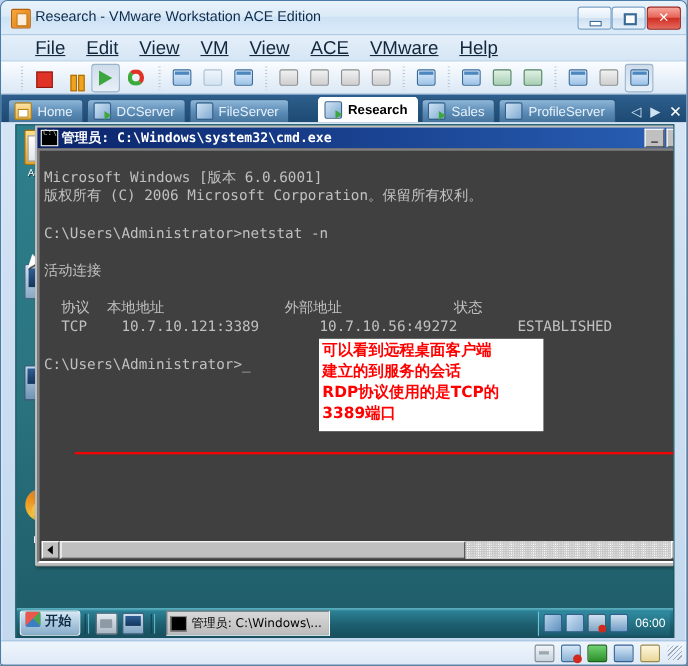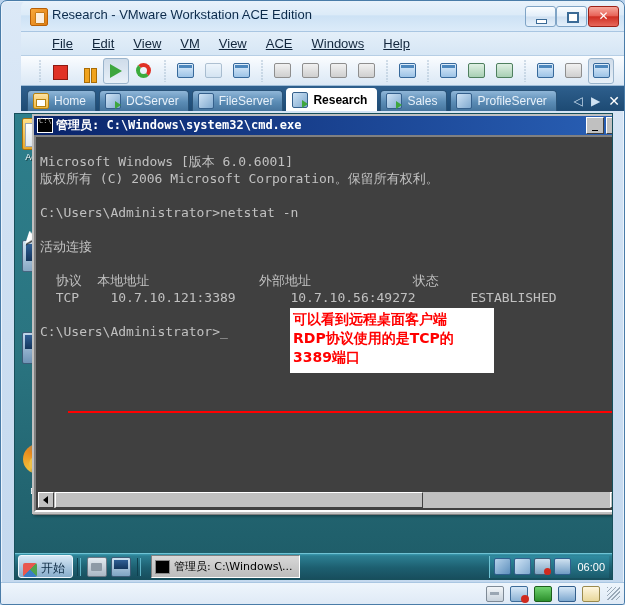--- a/index.html
+++ b/index.html
@@ -10,21 +10,20 @@
   }
   
   #vmware-window{
     position:absolute;left:0;top:0;width:625px;height:605px;
     box-sizing:border-box;
     border:1px solid #4a7ca8;
     border-radius:7px 7px 3px 3px;
     background:linear-gradient(to bottom,#dce9f7 0%,#cfe0f2 40%,#c3d8ee 100%);
     box-shadow:inset 0 0 0 1px #eaf3fc;
     overflow:hidden;
-    padding-left:20px;
   }
   
   #titlebar{
     position:relative;height:30px;
     background:linear-gradient(to bottom,#e9f2fb 0%,#dcebf8 45%,#cde2f5 50%,#dcebf9 100%);
     border-bottom:1px solid #a9c6e2;
     border-radius:6px 6px 0 0;
   }
   #app-icon{
     position:absolute;left:9px;top:7px;width:16px;height:16px;
@@ -60,21 +59,21 @@
     border:2px solid #3a6a96;background:#fff;}
   
   #menubar{
     height:24px;
     background:linear-gradient(to bottom,#e4eff9,#d6e6f5);
     border-bottom:1px solid #b6cee5;
     padding-left:22px;box-sizing:border-box;
     display:flex;align-items:center;
   }
   .menu-item{
-    font-size:13px;color:#12263c;padding:2px 9px;margin-right:1px;cursor:default;
+    font-size:17px;color:#12263c;padding:2px 9px;margin-right:1px;cursor:default;
   }
   .menu-item span{text-decoration:underline;}
   
   #toolbar{
     height:30px;
     background:linear-gradient(to bottom,#fbfdff 0%,#eaf2fa 50%,#dbe8f5 100%);
     border-bottom:1px solid #9fbdd8;
     display:flex;align-items:center;padding-left:12px;box-sizing:border-box;
   }
   .tb-btn{
@@ -119,20 +118,21 @@
     height:21px;min-width:52px;margin-right:3px;
     display:flex;align-items:center;padding:0 9px 0 5px;box-sizing:border-box;
     border-radius:4px 4px 0 0;
     background:linear-gradient(to bottom,#8fb6d8,#5b8cb5 55%,#46759e);
     color:#e8f1fa;font-size:12px;white-space:nowrap;cursor:pointer;
     border:1px solid #2a5378;border-bottom:none;
   }
   .vmtab.active{
     background:#ffffff;color:#000;font-weight:bold;height:23px;
     border-color:#ffffff;
+    margin-left:23px;
   }
   .tabicon{
     width:14px;height:14px;margin-right:5px;position:relative;flex:0 0 auto;
     background:linear-gradient(135deg,#cfe3f5,#7fa9cf);
     border:1px solid #35608c;border-radius:2px;
   }
   .tabicon.home{background:linear-gradient(to bottom,#fde2a2,#f0b948);border-color:#b8820f;}
   .tabicon.home:after{content:"";position:absolute;left:2px;top:5px;width:8px;height:6px;
     background:#fff;border:1px solid #b8820f;}
   .tabicon.run:after{content:"";position:absolute;right:-1px;bottom:-1px;width:0;height:0;
@@ -252,24 +252,24 @@
     border:1px solid;border-color:#fff #404040 #404040 #fff;box-sizing:border-box;cursor:pointer;}
   #cmd-corner{position:absolute;right:2px;bottom:2px;width:16px;height:16px;background:#c0c0c0;}
   
   #vm-taskbar{
     position:absolute;left:0;right:0;bottom:0;height:26px;
     background:linear-gradient(to bottom,#3b9bb0 0%,#2c7f92 8%,#1d5f70 55%,#174e5d 100%);
     border-top:1px solid #6fc3d4;
     display:flex;align-items:center;padding:0 3px;box-sizing:border-box;
   }
   #start-button{
-    height:21px;display:flex;align-items:flex-end;padding:0 7px 0 4px;
+    height:21px;display:flex;align-items:flex-start;padding:0 7px 0 4px;
     background:linear-gradient(to bottom,#d6e8f5,#a9c6de 55%,#89aecb);
     border:1px solid #eef6fb;border-radius:3px;
-    font-size:12px;color:#0d2b43;cursor:pointer;white-space:nowrap;
+    font-size:12px;color:#0d2b43;cursor:pointer;white-space:nowrap;font-weight:bold;
   }
   #start-flag{width:14px;height:14px;margin-right:4px;position:relative;flex:0 0 auto;
     background:
       linear-gradient(to bottom right,#e8584f 0 49%,transparent 49%),
       linear-gradient(to bottom left,#4fa24f 0 49%,transparent 49%);
     background-color:#3c7ec4;border-radius:2px;}
   .tb-sep2{width:2px;height:18px;margin:0 4px;
     border-left:1px solid #0f4150;border-right:1px solid #5fb3c6;}
   .qlaunch{width:18px;height:18px;margin:0 2px;position:relative;cursor:pointer;}
   .ql-show{background:linear-gradient(to bottom,#cfe1f0,#7ea4c3);
@@ -342,21 +342,21 @@
       </div>
   </div>
 
   <div id="menubar">
     <div class="menu-item"><span>File</span></div>
     <div class="menu-item"><span>Edit</span></div>
     <div class="menu-item"><span>View</span></div>
     <div class="menu-item"><span>VM</span></div>
     <div class="menu-item"><span>View</span></div>
     <div class="menu-item"><span>ACE</span></div>
-    <div class="menu-item"><span>Windows</span></div>
+    <div class="menu-item"><span>VMware</span></div>
     <div class="menu-item"><span>Help</span></div>
   </div>
 
   <div id="toolbar">
     <div class="tb-sep"></div>
     <div class="tb-btn">
         <i class="ic ic-stop"></i>
       </div>
     <div class="tb-btn">
         <i class="ic ic-pause"></i>
@@ -495,20 +495,21 @@
 
   协议  本地地址              外部地址             状态
   TCP    10.7.10.121:3389       10.7.10.56:49272       ESTABLISHED
 
 C:\Users\Administrator&gt;_</pre>
 
           <div id="red-underline"></div>
 
           <div id="annotation">
             <div>可以看到远程桌面客户端</div>
+            <div>建立的到服务的会话</div>
             <div>RDP协议使用的是TCP的</div>
             <div>3389端口</div>
           </div>
 
           <div id="cmd-vscroll">
             <div class="sb-btn" style="left:0;top:0;">
                 <i class="sb-arrow up"></i>
               </div>
             <div class="sb-thumb" style="left:0;top:17px;width:16px;height:50px;"></div>
             <div class="sb-btn" style="left:0;bottom:0;">

